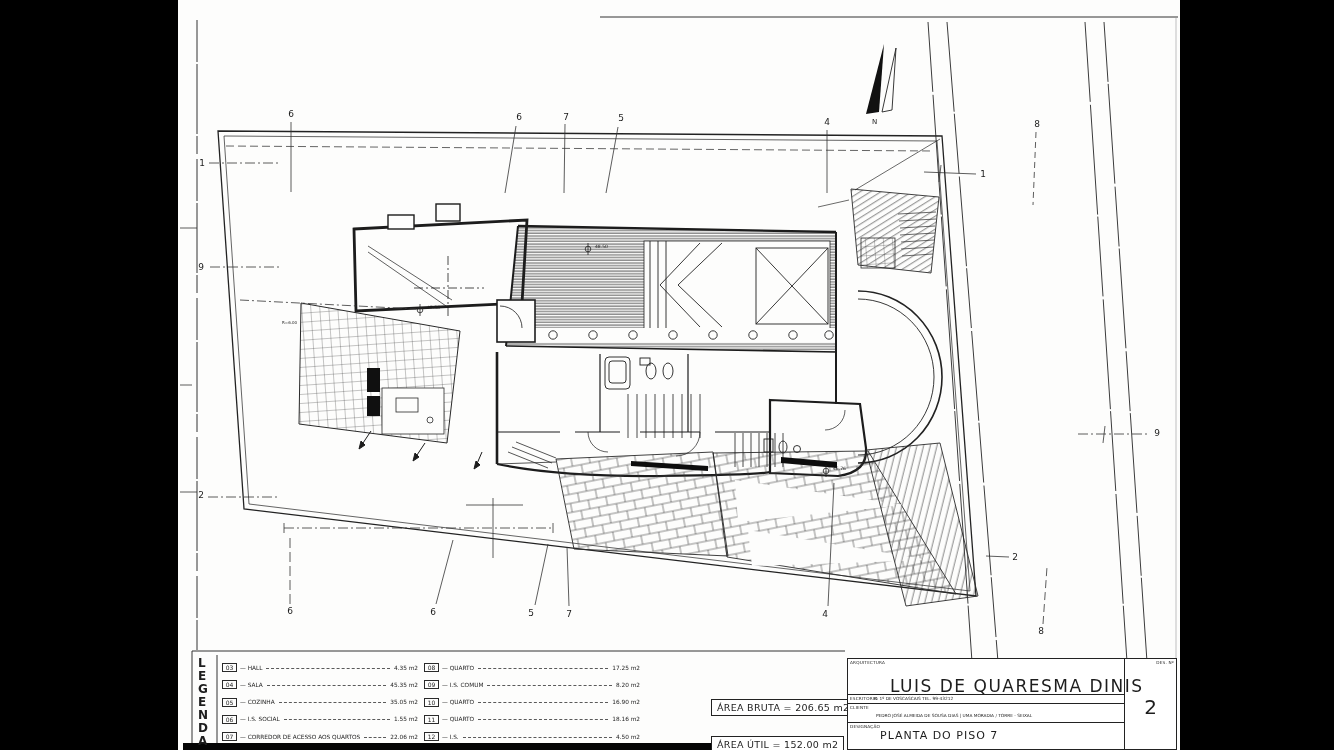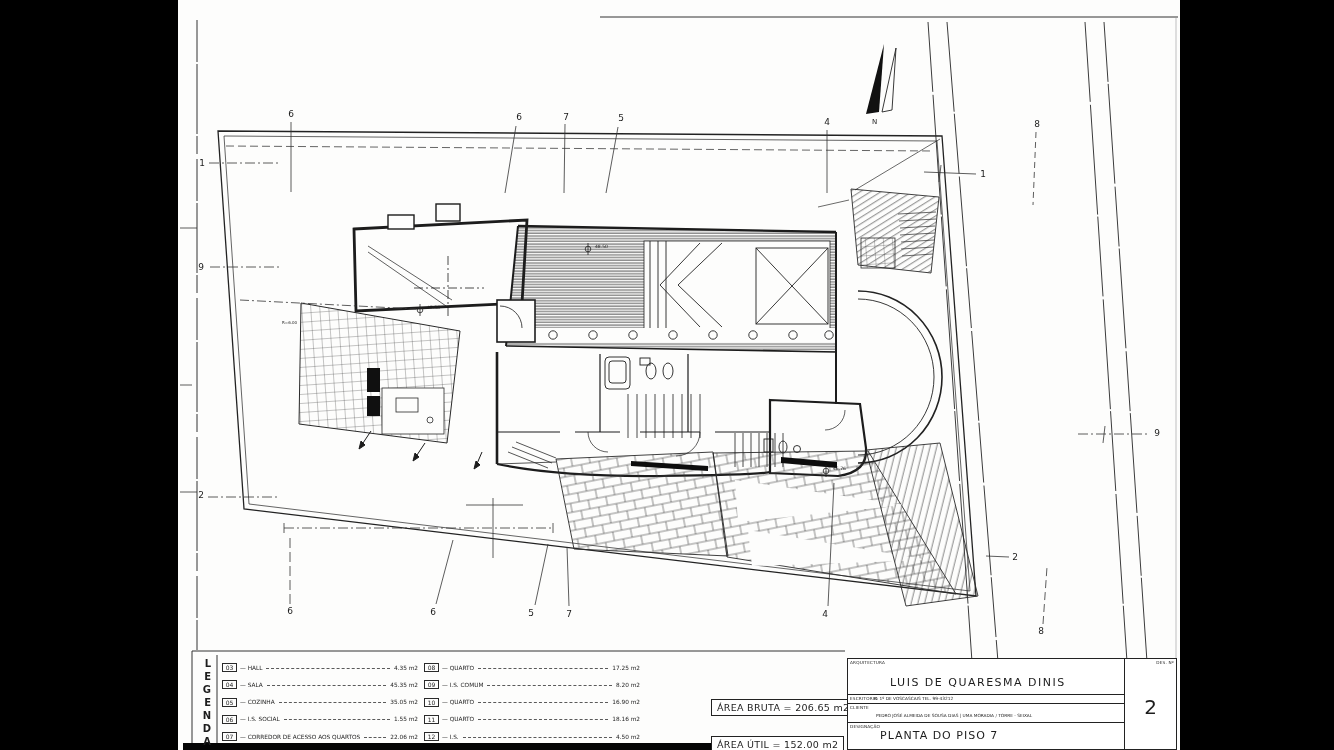--- a/index.html
+++ b/index.html
@@ -7,22 +7,22 @@
          font-family:"DejaVu Sans", sans-serif;color:#1d1d1d;}
   .sheet{position:absolute;left:178px;top:0;width:1002px;height:750px;background:#fdfdfc;}
   svg.plan{position:absolute;left:0;top:0;width:1334px;height:750px;}
   svg text{font-family:"DejaVu Sans", sans-serif;fill:#1b1b1b;}
   .num{font-size:9px;}
   .lvl{font-size:4.5px;}
   .tiny{font-size:4px;}
   .nlabel{font-size:7px;}
 
   
-  .legend-title{position:absolute;left:198px;top:657px;width:13px;font-size:10px;font-weight:bold;
-                line-height:13px;text-align:right;word-break:break-all;letter-spacing:0;}
+  .legend-title{position:absolute;left:198px;top:657px;width:13px;font-size:12px;font-weight:bold;
+                line-height:13px;text-align:left;word-break:break-all;letter-spacing:0;}
   .legend-col{position:absolute;display:flex;flex-direction:column;justify-content:space-between;}
   .legend-col.left{left:222px;top:661px;width:196px;height:82px;}
   .legend-col.right{left:424px;top:661px;width:216px;height:82px;}
   .lg-row{display:flex;align-items:center;height:13px;}
   .lg-code{border:1px solid #2a2a2a;font-size:6px;line-height:7px;padding:0 2px;margin-right:3px;
            min-width:9px;text-align:center;flex:0 0 auto;}
   .lg-label{font-size:5.8px;white-space:nowrap;flex:0 0 auto;}
   .lg-label::before{content:"\2014  ";}
   .lg-leader{flex:1 1 auto;border-bottom:1px dashed #5a5a5a;height:1px;margin:0 4px;min-width:8px;}
   .lg-area{font-size:5.8px;white-space:nowrap;flex:0 0 auto;}
@@ -32,21 +32,21 @@
             letter-spacing:.3px;padding:2px 5px;white-space:nowrap;}
   .area-box.bruta{left:711px;top:699px;}
   .area-box.util{left:711px;top:736px;}
 
   
   .tblock{position:absolute;left:847px;top:658px;width:330px;height:92px;border:1px solid #222;
           background:#fff;box-sizing:border-box;}
   .tb-main{position:absolute;left:0;top:0;width:277px;height:100%;}
   .tb-cell-no{position:absolute;right:0;top:0;width:52px;height:100%;border-left:1px solid #222;box-sizing:border-box;}
   .tb-lab{position:absolute;font-size:4.2px;letter-spacing:.2px;color:#222;}
-  .tb-architect{position:absolute;left:42px;top:17px;font-size:11px;letter-spacing:1.5px;white-space:nowrap;}
+  .tb-architect{position:absolute;left:42px;top:17px;font-size:17px;letter-spacing:1.5px;white-space:nowrap;}
   .tb-rule{position:absolute;left:0;width:277px;border-top:1px solid #222;}
   .tb-escr{position:absolute;left:26px;top:37px;font-size:4.3px;white-space:nowrap;}
   .tb-cli{position:absolute;left:28px;top:54px;font-size:4.3px;white-space:nowrap;}
   .tb-desig{position:absolute;left:32px;top:70px;font-size:11px;letter-spacing:1px;white-space:nowrap;}
   .tb-no{position:absolute;left:0;top:36px;width:100%;text-align:center;font-size:20px;}
 </style>
 </head>
 <body>
 
 <div class="stage">

